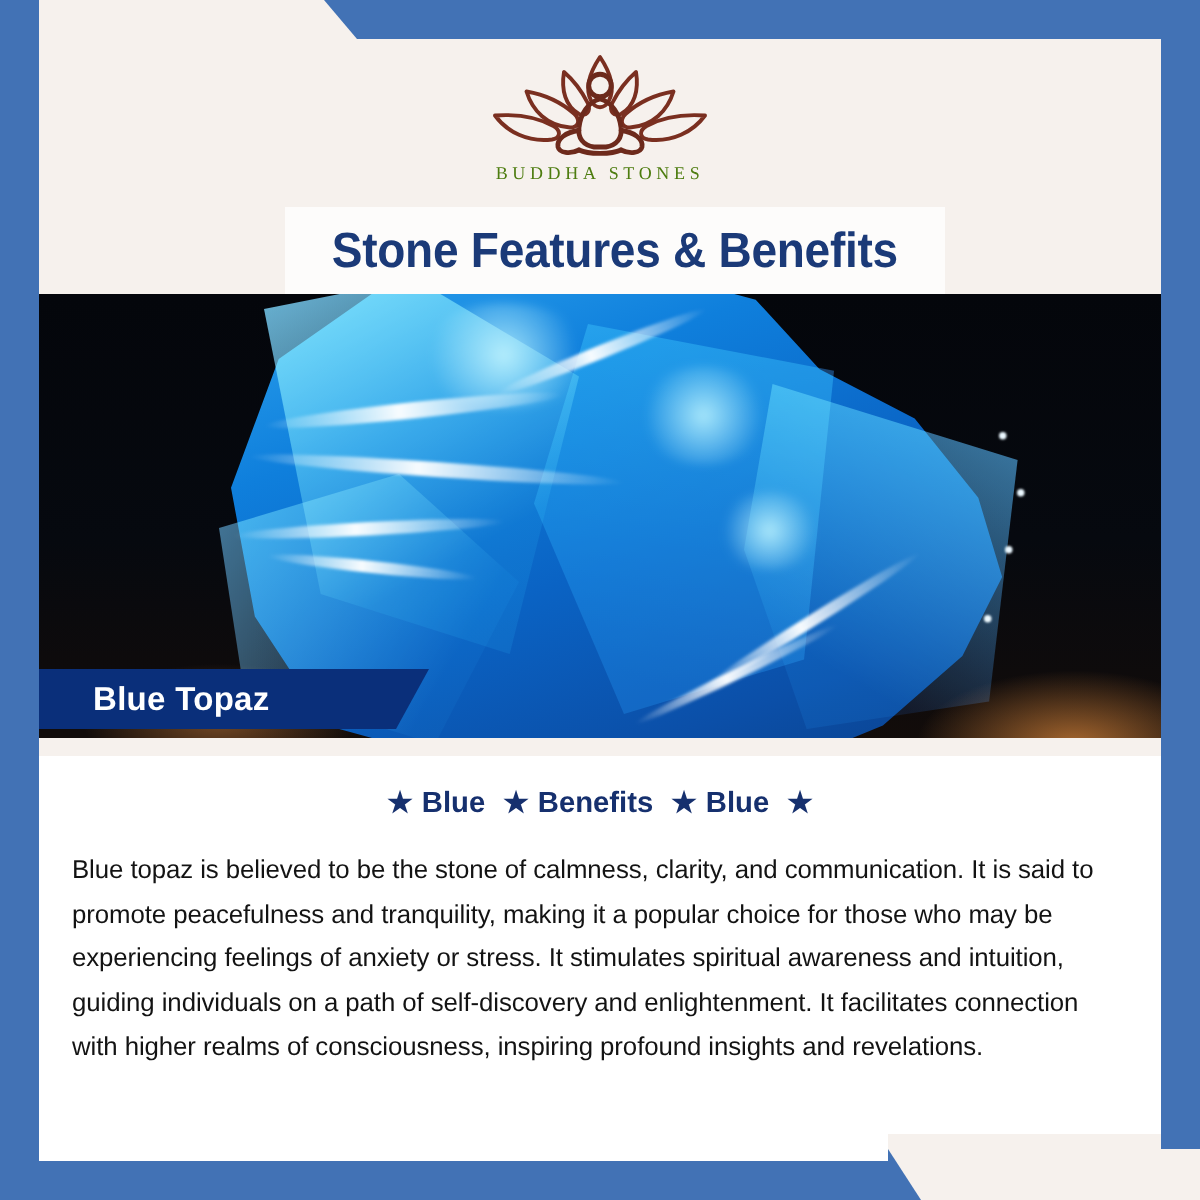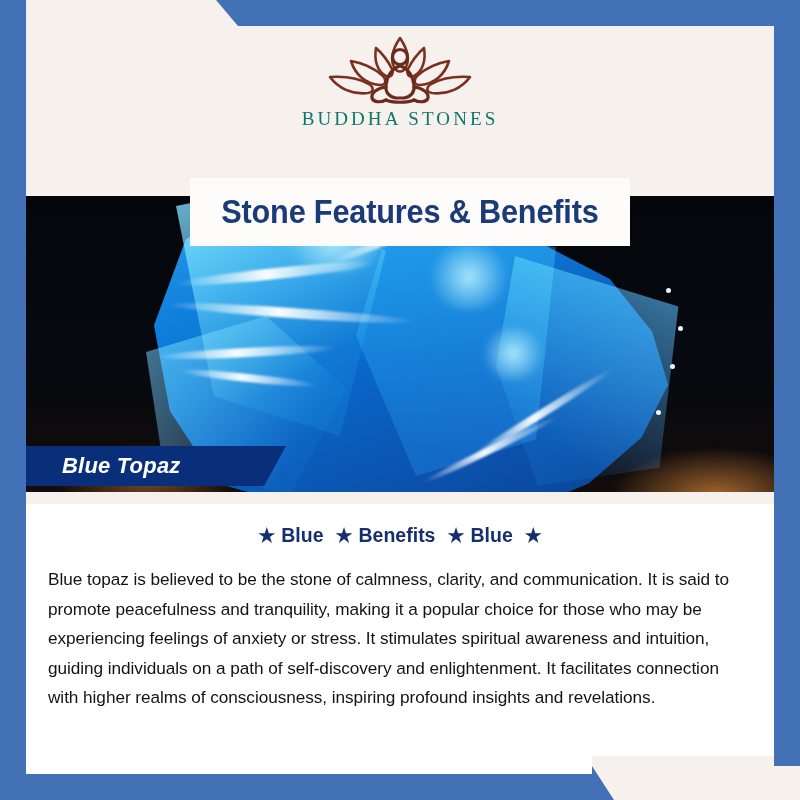--- a/index.html
+++ b/index.html
@@ -53,34 +53,33 @@
     background:#f6f1ed;
     display:flex; flex-direction:column;
     align-items:center; justify-content:flex-start;
     padding-top:6px;
     z-index:10;
   }
   .logo-mark { width:172px; height:74px; display:block; }
   .logo-word {
     margin-top:2px;
     font-family:"Liberation Serif", serif;
-    font-size:19px;
+    font-size:12px;
     letter-spacing:3.1px;
-    color:#0f766e;
+    color:#4d7c0f;
     font-weight:400;
   }
 
   
   .title-plate {
     position:absolute; top:138px; left:190px;
-    width:440px; height:68px;
+    width:440px; height:58px;
     background:#fdfcfb;
     display:flex; align-items:center; justify-content:center;
     z-index:14;
-    margin-top:40px;
   }
   .title-text {
     font-family:"Liberation Sans Narrow","Liberation Sans", sans-serif;
     font-weight:700;
     font-size:33px;
     letter-spacing:-0.2px;
     color:#1b3a78;
     transform:scaleX(0.93);
     white-space:nowrap;
   }
@@ -168,21 +167,20 @@
     clip-path: polygon(0 0, 260px 0, 238px 40px, 0 40px);
     display:flex; align-items:center;
     z-index:18;
   }
   .label-text {
     margin-left:36px;
     color:#ffffff;
     font-weight:700;
     font-size:22px;
     letter-spacing:0.2px;
-    font-style:italic;
   }
 
   
   .cream-strip {
     position:absolute; top:492px; left:26px;
     width:748px; height:12px;
     background:#f6f1ed;
     z-index:11;
   }
   .content {

